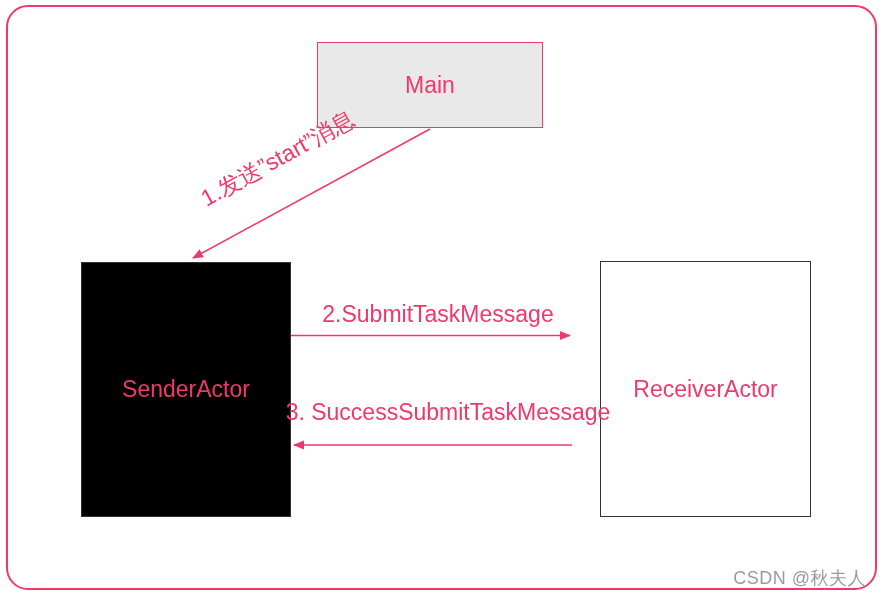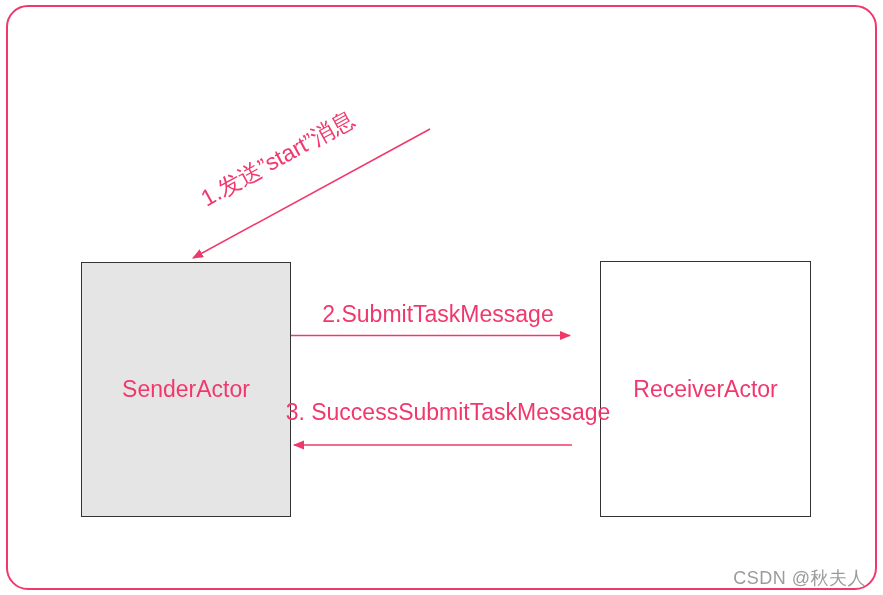--- a/index.html
+++ b/index.html
@@ -54,21 +54,21 @@
     width: 226px;
     height: 86px;
     background: var(--main-fill);
     border: 1.5px solid var(--accent);
   }
   .node-sender {
     left: 81px;
     top: 262px;
     width: 210px;
     height: 255px;
-    background: #e5e5e5;
+    background: #000000;
     border: 1.5px solid var(--node-border);
   }
   .node-receiver {
     left: 572px;
     top: 261px;
     width: 211px;
     height: 256px;
     background: #ffffff;
     border: 1.5px solid var(--node-border);
     margin-left: 28px;
@@ -117,20 +117,23 @@
     <defs>
       <marker id="ah" markerWidth="12" markerHeight="10" refX="10" refY="4.5" orient="auto" markerUnits="userSpaceOnUse">
         <path class="arrowhead-path" d="M0,0 L11,4.5 L0,9 Z"></path>
       </marker>
     </defs>
     <line x1="430" y1="129" x2="193" y2="258" marker-end="url(#ah)"></line>
     <line x1="291" y1="335.5" x2="570" y2="335.5" marker-end="url(#ah)"></line>
     <line x1="572" y1="445" x2="294" y2="445" marker-end="url(#ah)"></line>
   </svg>
 
+  <div class="node node-main">
+    <span>Main</span>
+  </div>
 
   <div class="node node-sender">
     <span>SenderActor</span>
   </div>
 
   <div class="node node-receiver">
     <span>ReceiverActor</span>
   </div>
 
   <div class="msg msg-1">1.发送”start”消息</div>

